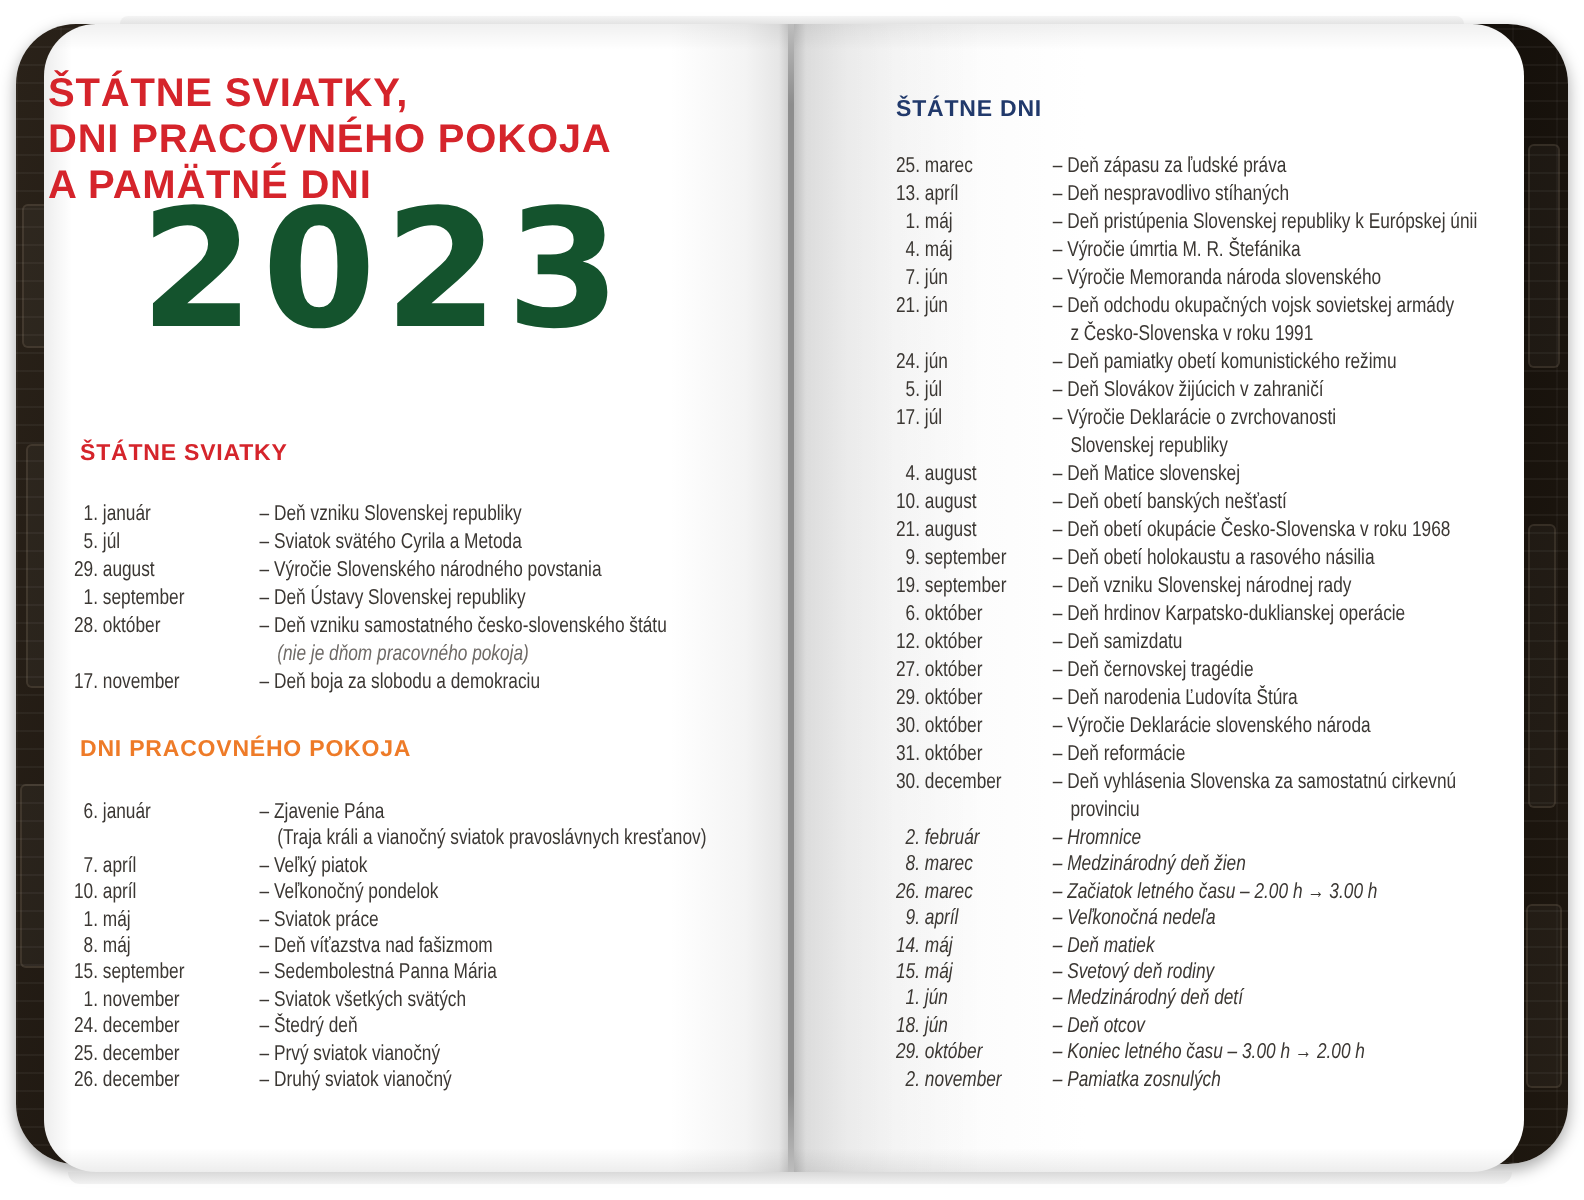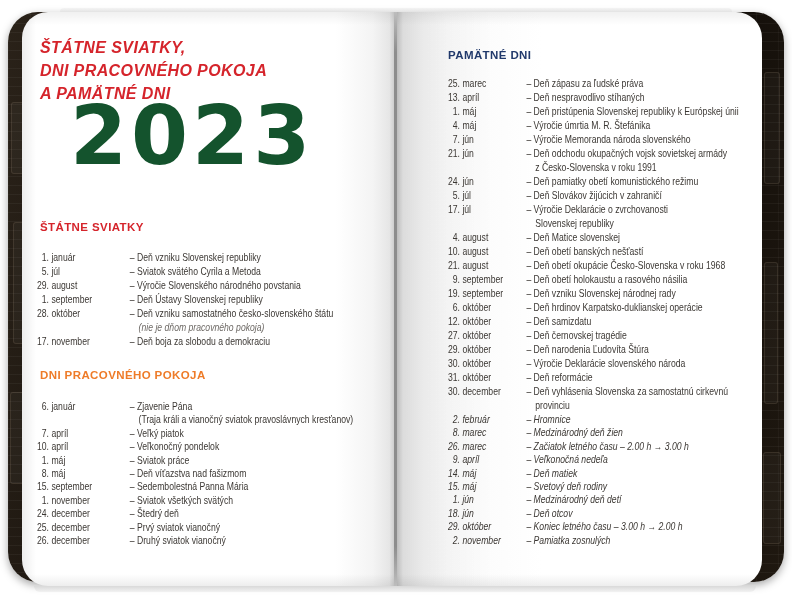--- a/index.html
+++ b/index.html
@@ -49,24 +49,23 @@
     position:absolute; left:34px; top:586px; width:722px; height:6px;
     background:linear-gradient(#d9d9d9, #f2f2f2); border-radius:0 0 10px 10px;
   }
   .stack-top {
     position:absolute; left:60px; top:8px; width:672px; height:4px;
     background:linear-gradient(#f4f4f4, #e3e3e3); border-radius:10px 10px 0 0;
   }
 
   
   .book-title {
-    position:absolute; left:40px; top:36px;
-    font-size:16px; line-height:23px; font-weight:bold; letter-spacing:.4px;
+    position:absolute; left:24px; top:36px;
+    font-size:20px; line-height:23px; font-weight:bold; letter-spacing:.4px;
     color:#d5242b;
-    font-style:italic;
   }
   .year {
     position:absolute; left:70px; top:92px;
     font-family:"DejaVu Sans",sans-serif; font-weight:bold;
     font-size:82px; line-height:88px; letter-spacing:4px; color:#14532d;
   }
   .sec-h { position:absolute; font-size:11.5px; font-weight:bold; letter-spacing:.4px; }
   #h-statne { left:40px;  top:221px; color:#d5242b; }
   #h-dni    { left:40px;  top:369px; color:#ee7b28; }
   #h-pam    { left:448px; top:49px;  color:#21396b; }
@@ -266,21 +265,21 @@
       <div class="row">
         <span class="num">26.</span>
         <span class="mon">december</span>
         <span class="desc">
           <span class="desc-main">– Druhý sviatok vianočný</span>
 
         </span>
       </div>
     </div>
 
-  <div class="sec-h" id="h-pam">PAMÄTNÉ DNI</div>
+  <div class="sec-h" id="h-pam">ŠTÁTNE DNI</div>
 
   <div class="hlist" id="list-pam">
 
       <div class="row">
         <span class="num">25.</span>
         <span class="mon">marec</span>
         <span class="desc">
           <span class="desc-main">– Deň zápasu za ľudské práva</span>
 
         </span>

